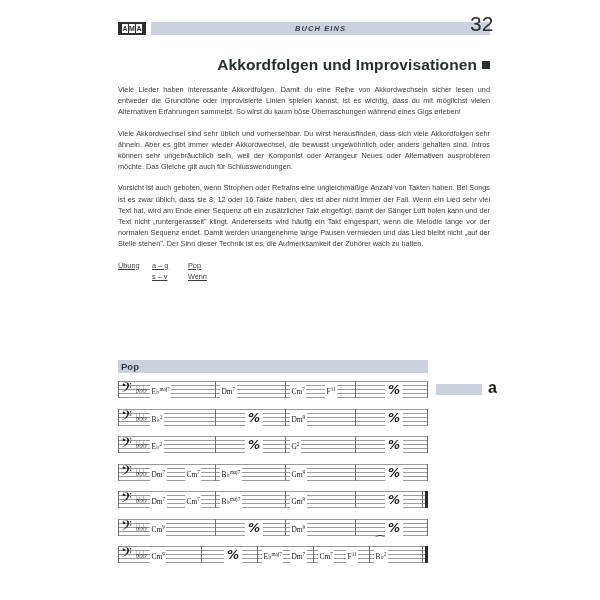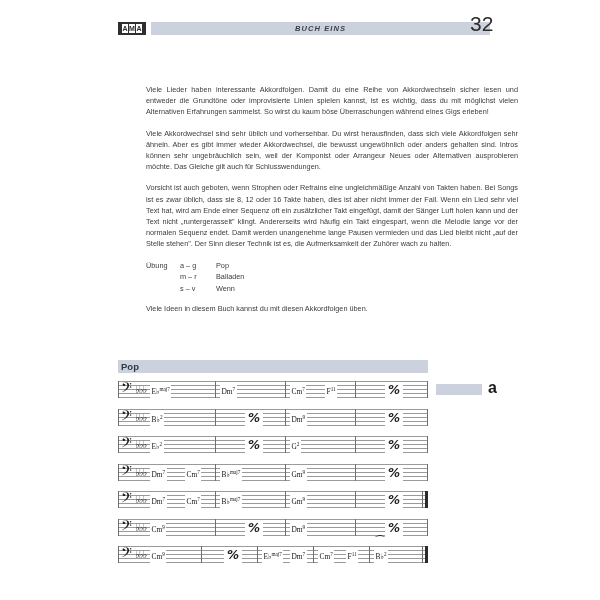--- a/index.html
+++ b/index.html
@@ -104,21 +104,20 @@
     margin-left: 5px;
     vertical-align: 1px;
   }
 
   
   .body-col {
     position: absolute;
     left: 118px;
     width: 372px;
     top: 84px;
-    margin-left: 28px;
   }
   p.para {
     margin: 0 0 10px 0;
     font-size: 7.3px;
     line-height: 11.2px;
     text-align: justify;
     color: #3c3c3c;
     font-family: "Liberation Sans", sans-serif;
   }
 
@@ -129,20 +128,21 @@
     color: #3c3c3c;
   }
 
   
   .ex-table {
     margin: 0 0 9px 0;
     border-collapse: collapse;
     font-size: 7.3px;
     line-height: 11.5px;
     color: #3c3c3c;
+    text-decoration: underline;
   }
   .ex-table td {
     padding: 0 0 0 0;
     vertical-align: top;
     white-space: nowrap;
   }
   .ex-label { width: 34px; }
   .ex-range { width: 36px; }
   .ex-style { width: 80px; }
 
@@ -302,48 +302,43 @@
       <span>A</span>
       <span>M</span>
       <span>A</span>
     </div>
     <div class="header-bar">
       <span class="header-bar-text">BUCH EINS</span>
     </div>
   </div>
   <div class="page-number">32</div>
 
+  <div class="title"><span>Akkordfolgen und Improvisationen</span><span class="sq"></span></div>
 
   <div class="body-col">
     <p class="para">Viele Lieder haben interessante Akkordfolgen. Damit du eine Reihe von Akkordwechseln sicher lesen und entweder die Grundtöne oder improvisierte Linien spielen kannst, ist es wichtig, dass du mit möglichst vielen Alternativen Erfahrungen sammelst. So wirst du kaum böse Überraschungen während eines Gigs erleben!</p>
     <p class="para">Viele Akkordwechsel sind sehr üblich und vorhersehbar. Du wirst herausfinden, dass sich viele Akkordfolgen sehr ähneln. Aber es gibt immer wieder Akkordwechsel, die bewusst ungewöhnlich oder anders gehalten sind. Intros können sehr ungebräuchlich sein, weil der Komponist oder Arrangeur Neues oder Alternativen ausprobieren möchte. Das Gleiche gilt auch für Schlusswendungen.</p>
     <p class="para">Vorsicht ist auch geboten, wenn Strophen oder Refrains eine ungleichmäßige Anzahl von Takten haben. Bei Songs ist es zwar üblich, dass sie 8, 12 oder 16 Takte haben, dies ist aber nicht immer der Fall. Wenn ein Lied sehr viel Text hat, wird am Ende einer Sequenz oft ein zusätzlicher Takt eingefügt, damit der Sänger Luft holen kann und der Text nicht „runtergerasselt" klingt. Andererseits wird häufig ein Takt eingespart, wenn die Melodie lange vor der normalen Sequenz endet. Damit werden unangenehme lange Pausen vermieden und das Lied bleibt nicht „auf der Stelle stehen". Der Sinn dieser Technik ist es, die Aufmerksamkeit der Zuhörer wach zu halten.</p>
 
 
     <table class="ex-table">
       <tbody>
           <tr>
         <td class="ex-label">Übung</td>
         <td class="ex-range">a – g</td>
         <td class="ex-style">Pop</td>
       </tr>
       <tr>
         <td class="ex-label"></td>
-        <td class="ex-range">m – r</td>
-        <td class="ex-style">Balladen</td>
-      </tr>
-      <tr>
-        <td class="ex-label"></td>
         <td class="ex-range">s – v</td>
         <td class="ex-style">Wenn</td>
       </tr>
     </tbody>
       </table>
 
-    <div class="closing-line">Viele Ideen in diesem Buch kannst du mit diesen Akkordfolgen üben.</div>
   </div>
 
   <div class="section-band"></div>
   <div class="section-band-label">Pop</div>
 
   <div class="systems" id="systems">
       <div class="system">
         <div class="staff">
           <div class="line l0"></div>
           <div class="line l1"></div>

